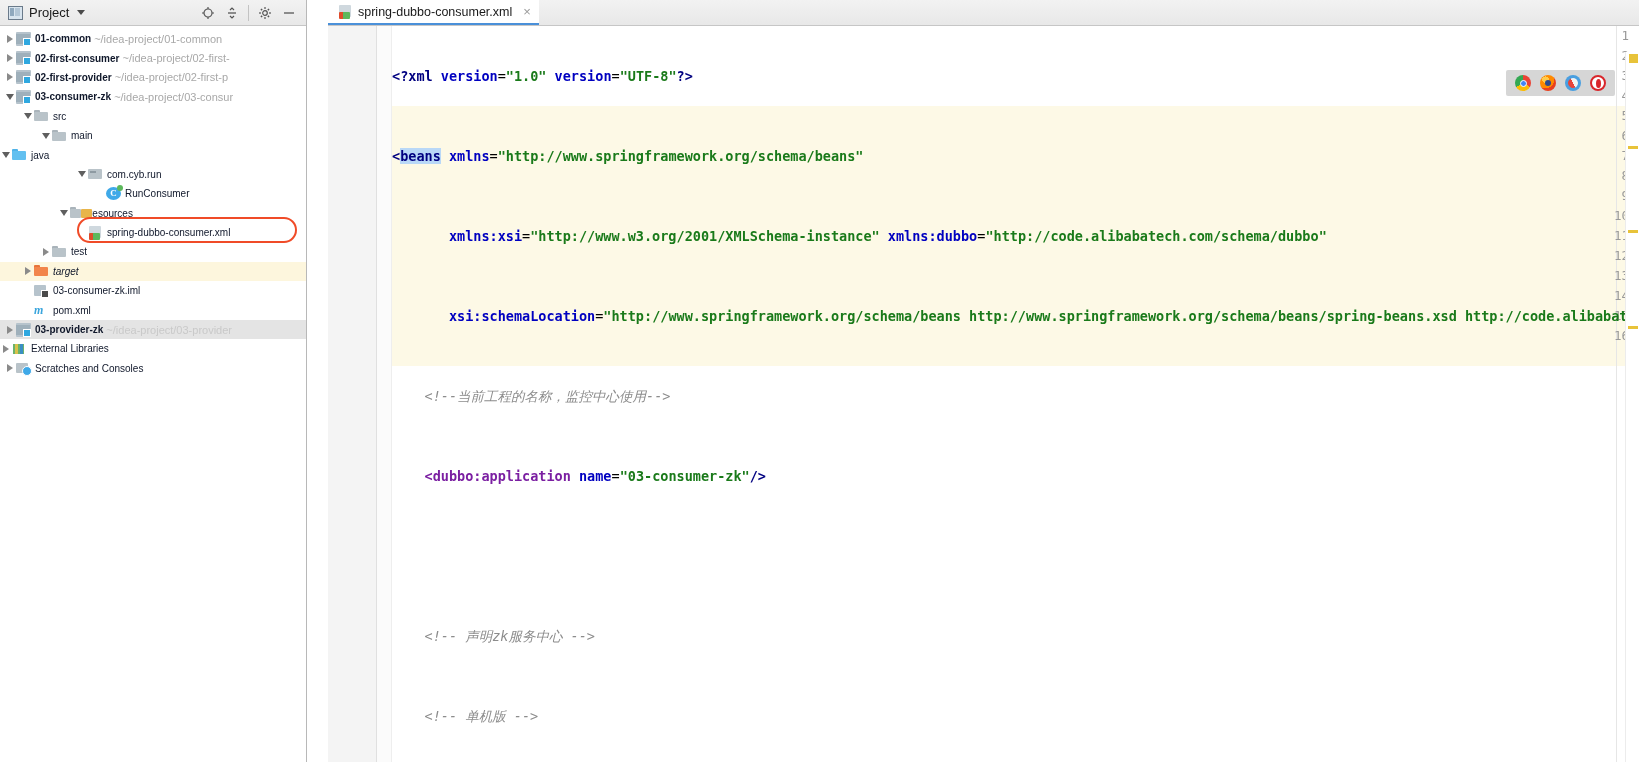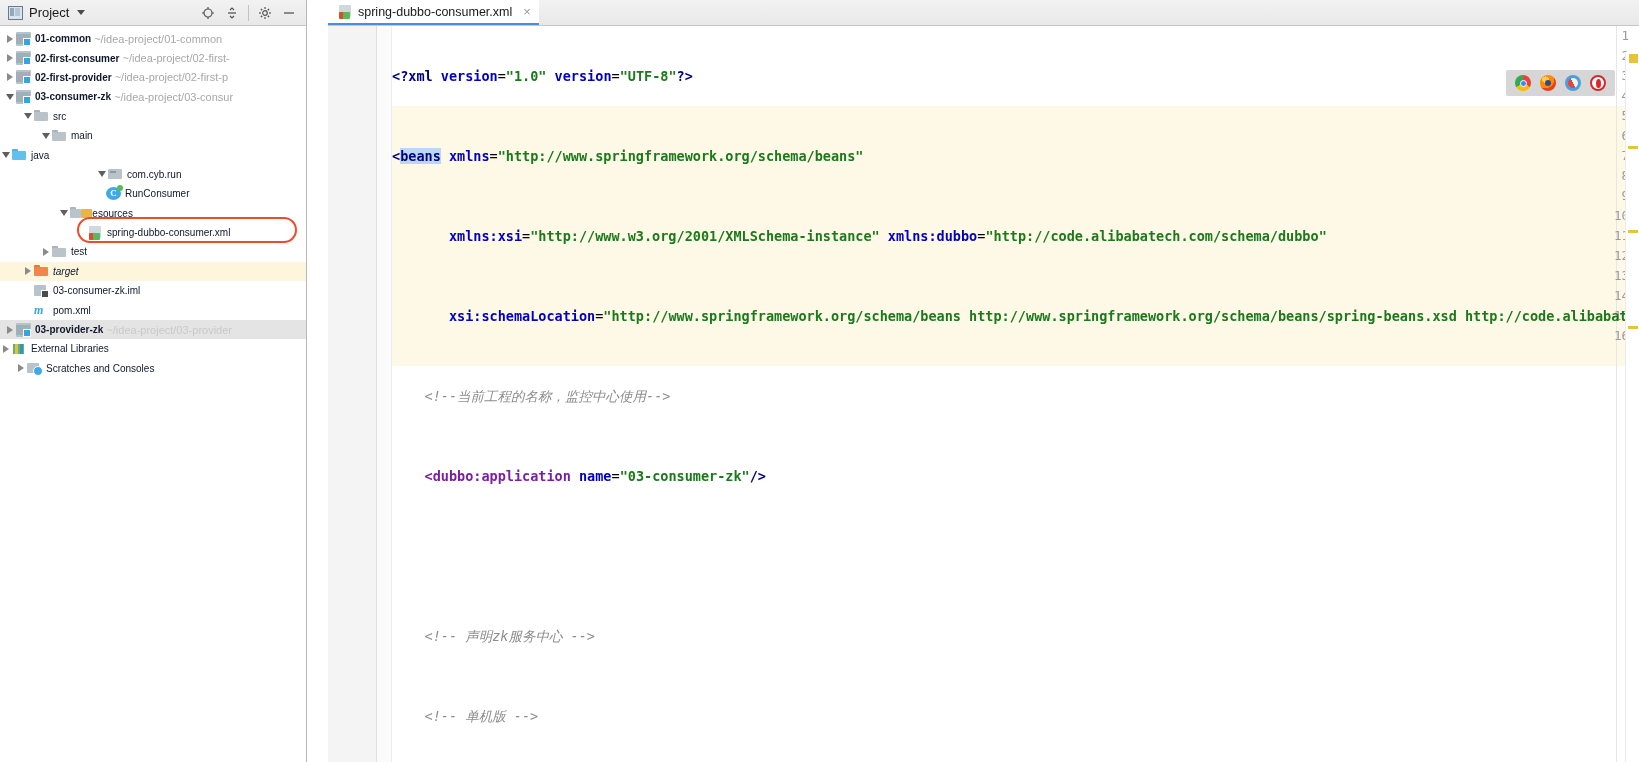--- a/index.html
+++ b/index.html
@@ -322,21 +322,21 @@
           <span class="ico ic-folder"></span>
           <span class="name">main</span>
         </div>
         <div class="row" style="">
           <span class="arrow down">
             <i></i>
           </span>
           <span class="ico ic-folder ic-folder-src"></span>
           <span class="name">java</span>
         </div>
-        <div class="row" style="padding-left: 96px;">
+        <div class="row" style="padding-left: 76px;">
           <span class="arrow down">
             <i></i>
           </span>
           <span class="ico ic-pkg"></span>
           <span class="name">com.cyb.run</span>
         </div>
         <div class="row" style="padding-left: 94px;">
           <span class="arrow "></span>
           <span class="ico ic-class">C</span>
           <span class="name">RunConsumer</span>
@@ -385,21 +385,21 @@
           <span class="name bold">03-provider-zk</span>
           <span class="path faded">~/idea-project/03-provider</span>
         </div>
         <div class="row" style="">
           <span class="arrow right">
             <i></i>
           </span>
           <span class="ico ic-lib"></span>
           <span class="name">External Libraries</span>
         </div>
-        <div class="row" style="padding-left: 15px;">
+        <div class="row" style="padding-left: 4px;">
           <span class="arrow right">
             <i></i>
           </span>
           <span class="ico ic-scr"></span>
           <span class="name">Scratches and Consoles</span>
         </div>
       </div>
 
     <div class="red-ring" style="left:77px;top:217px;width:216px;height:22px;"></div>
   </div>

